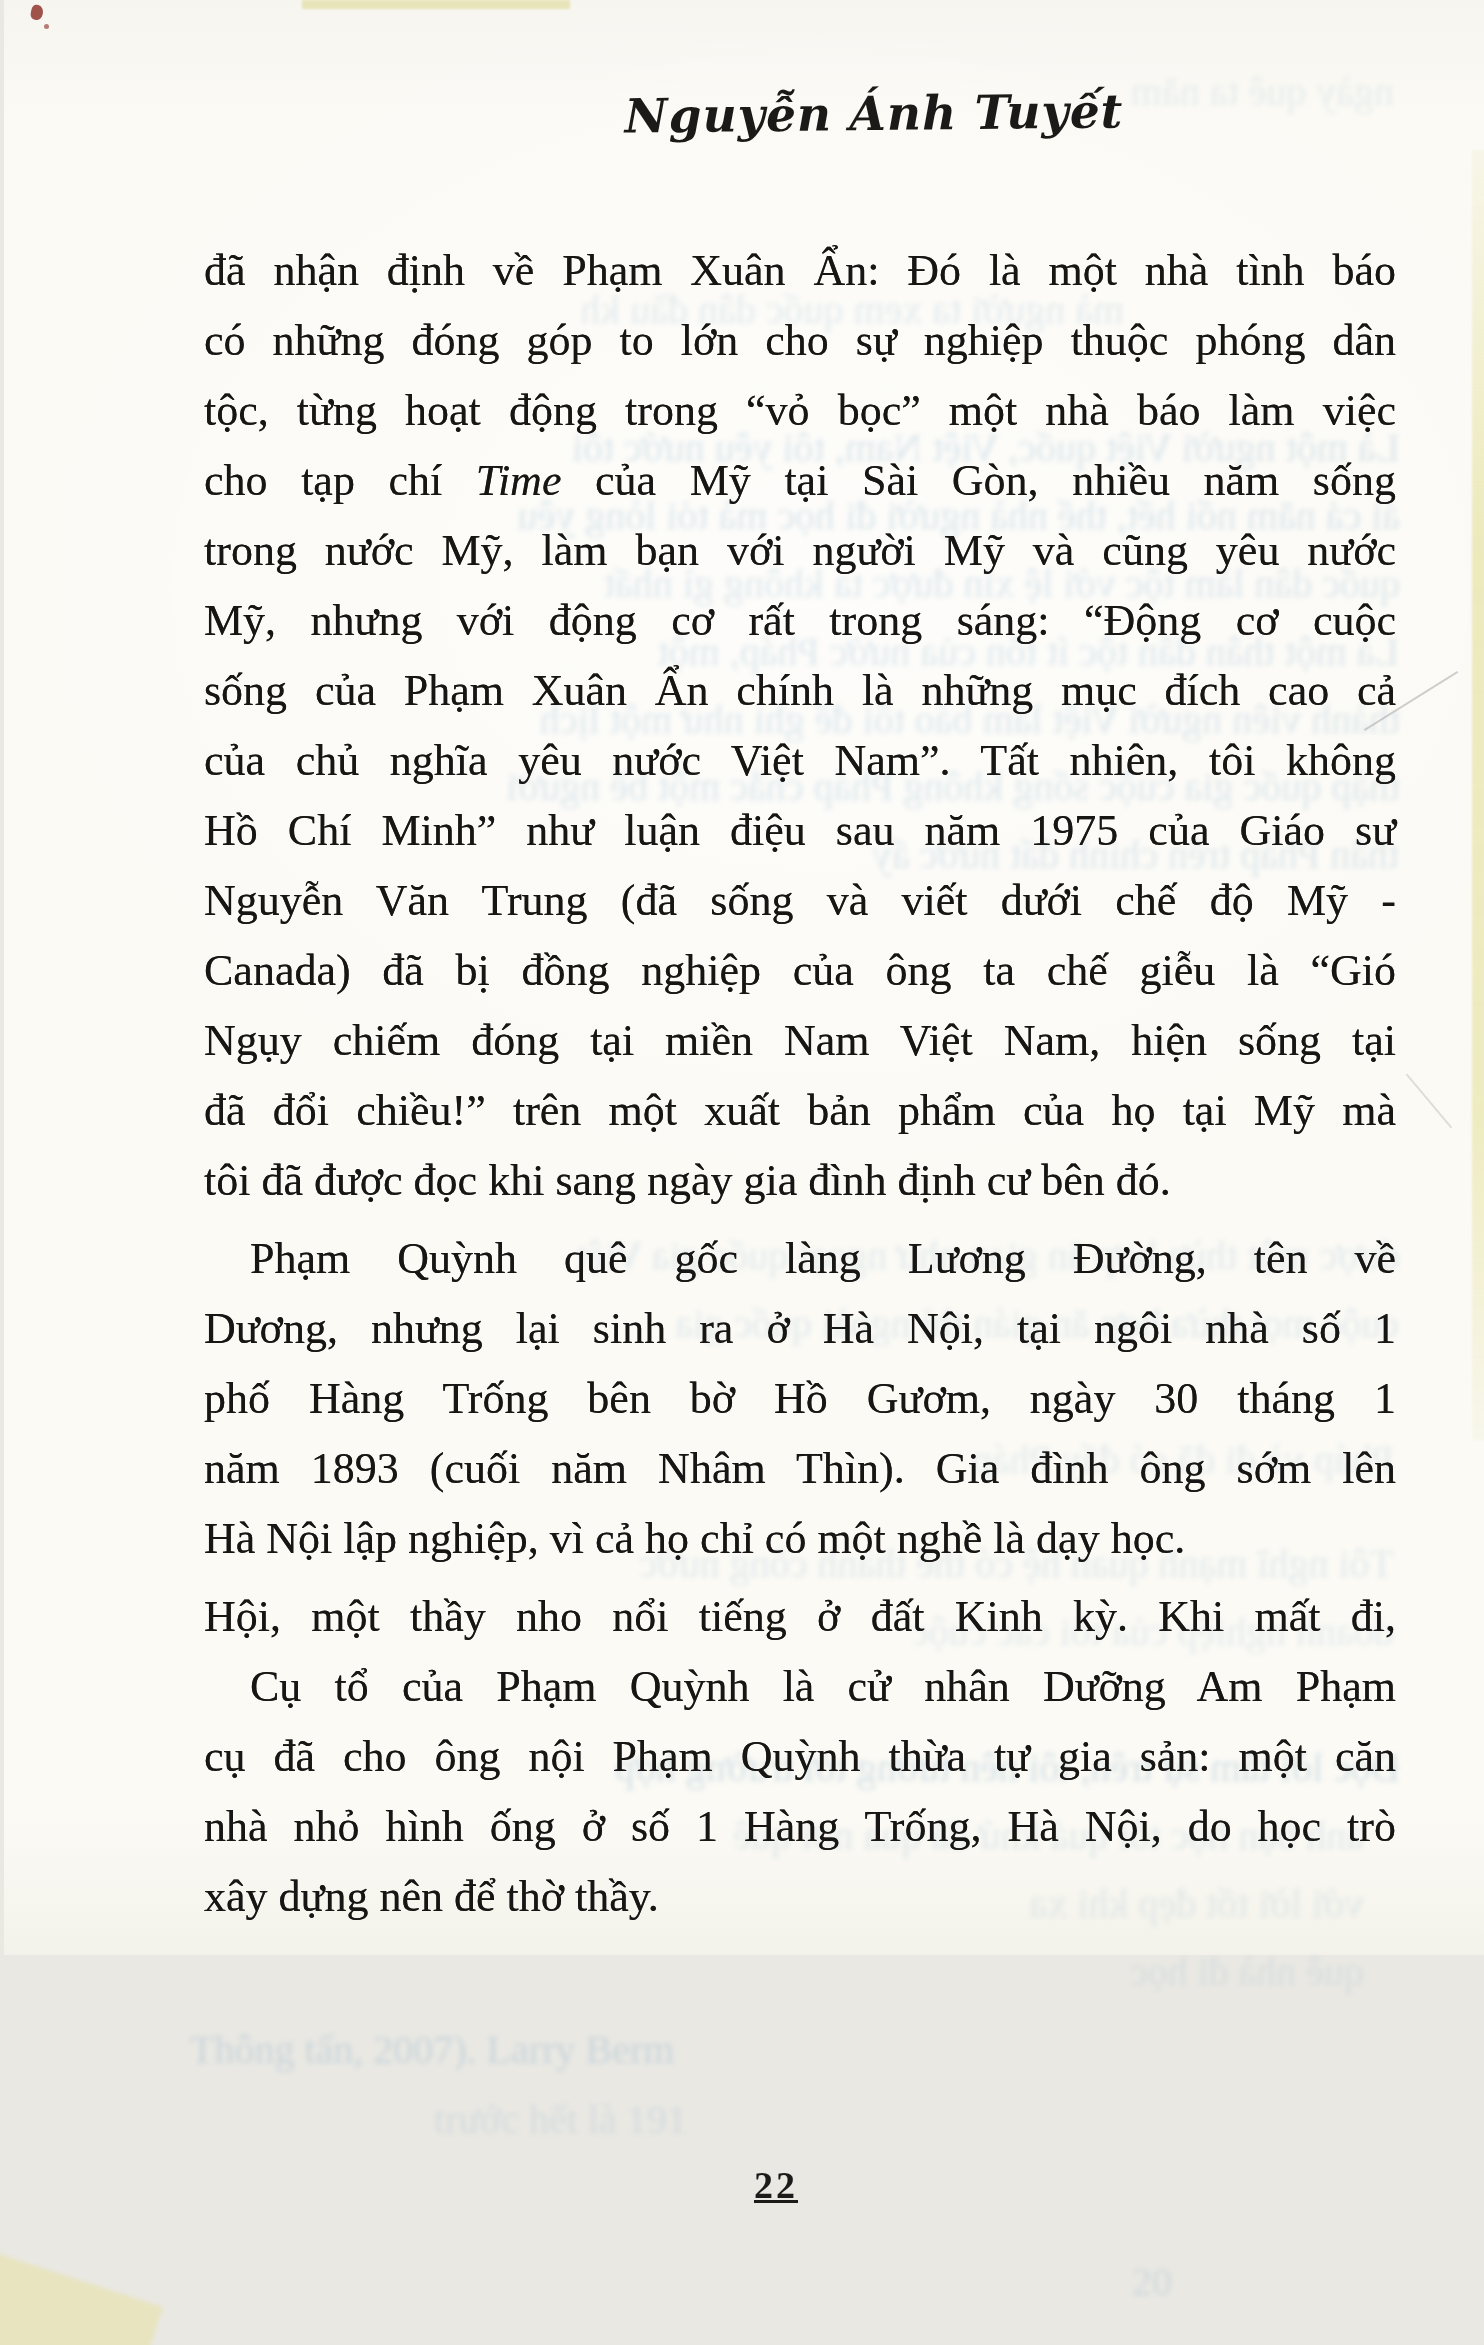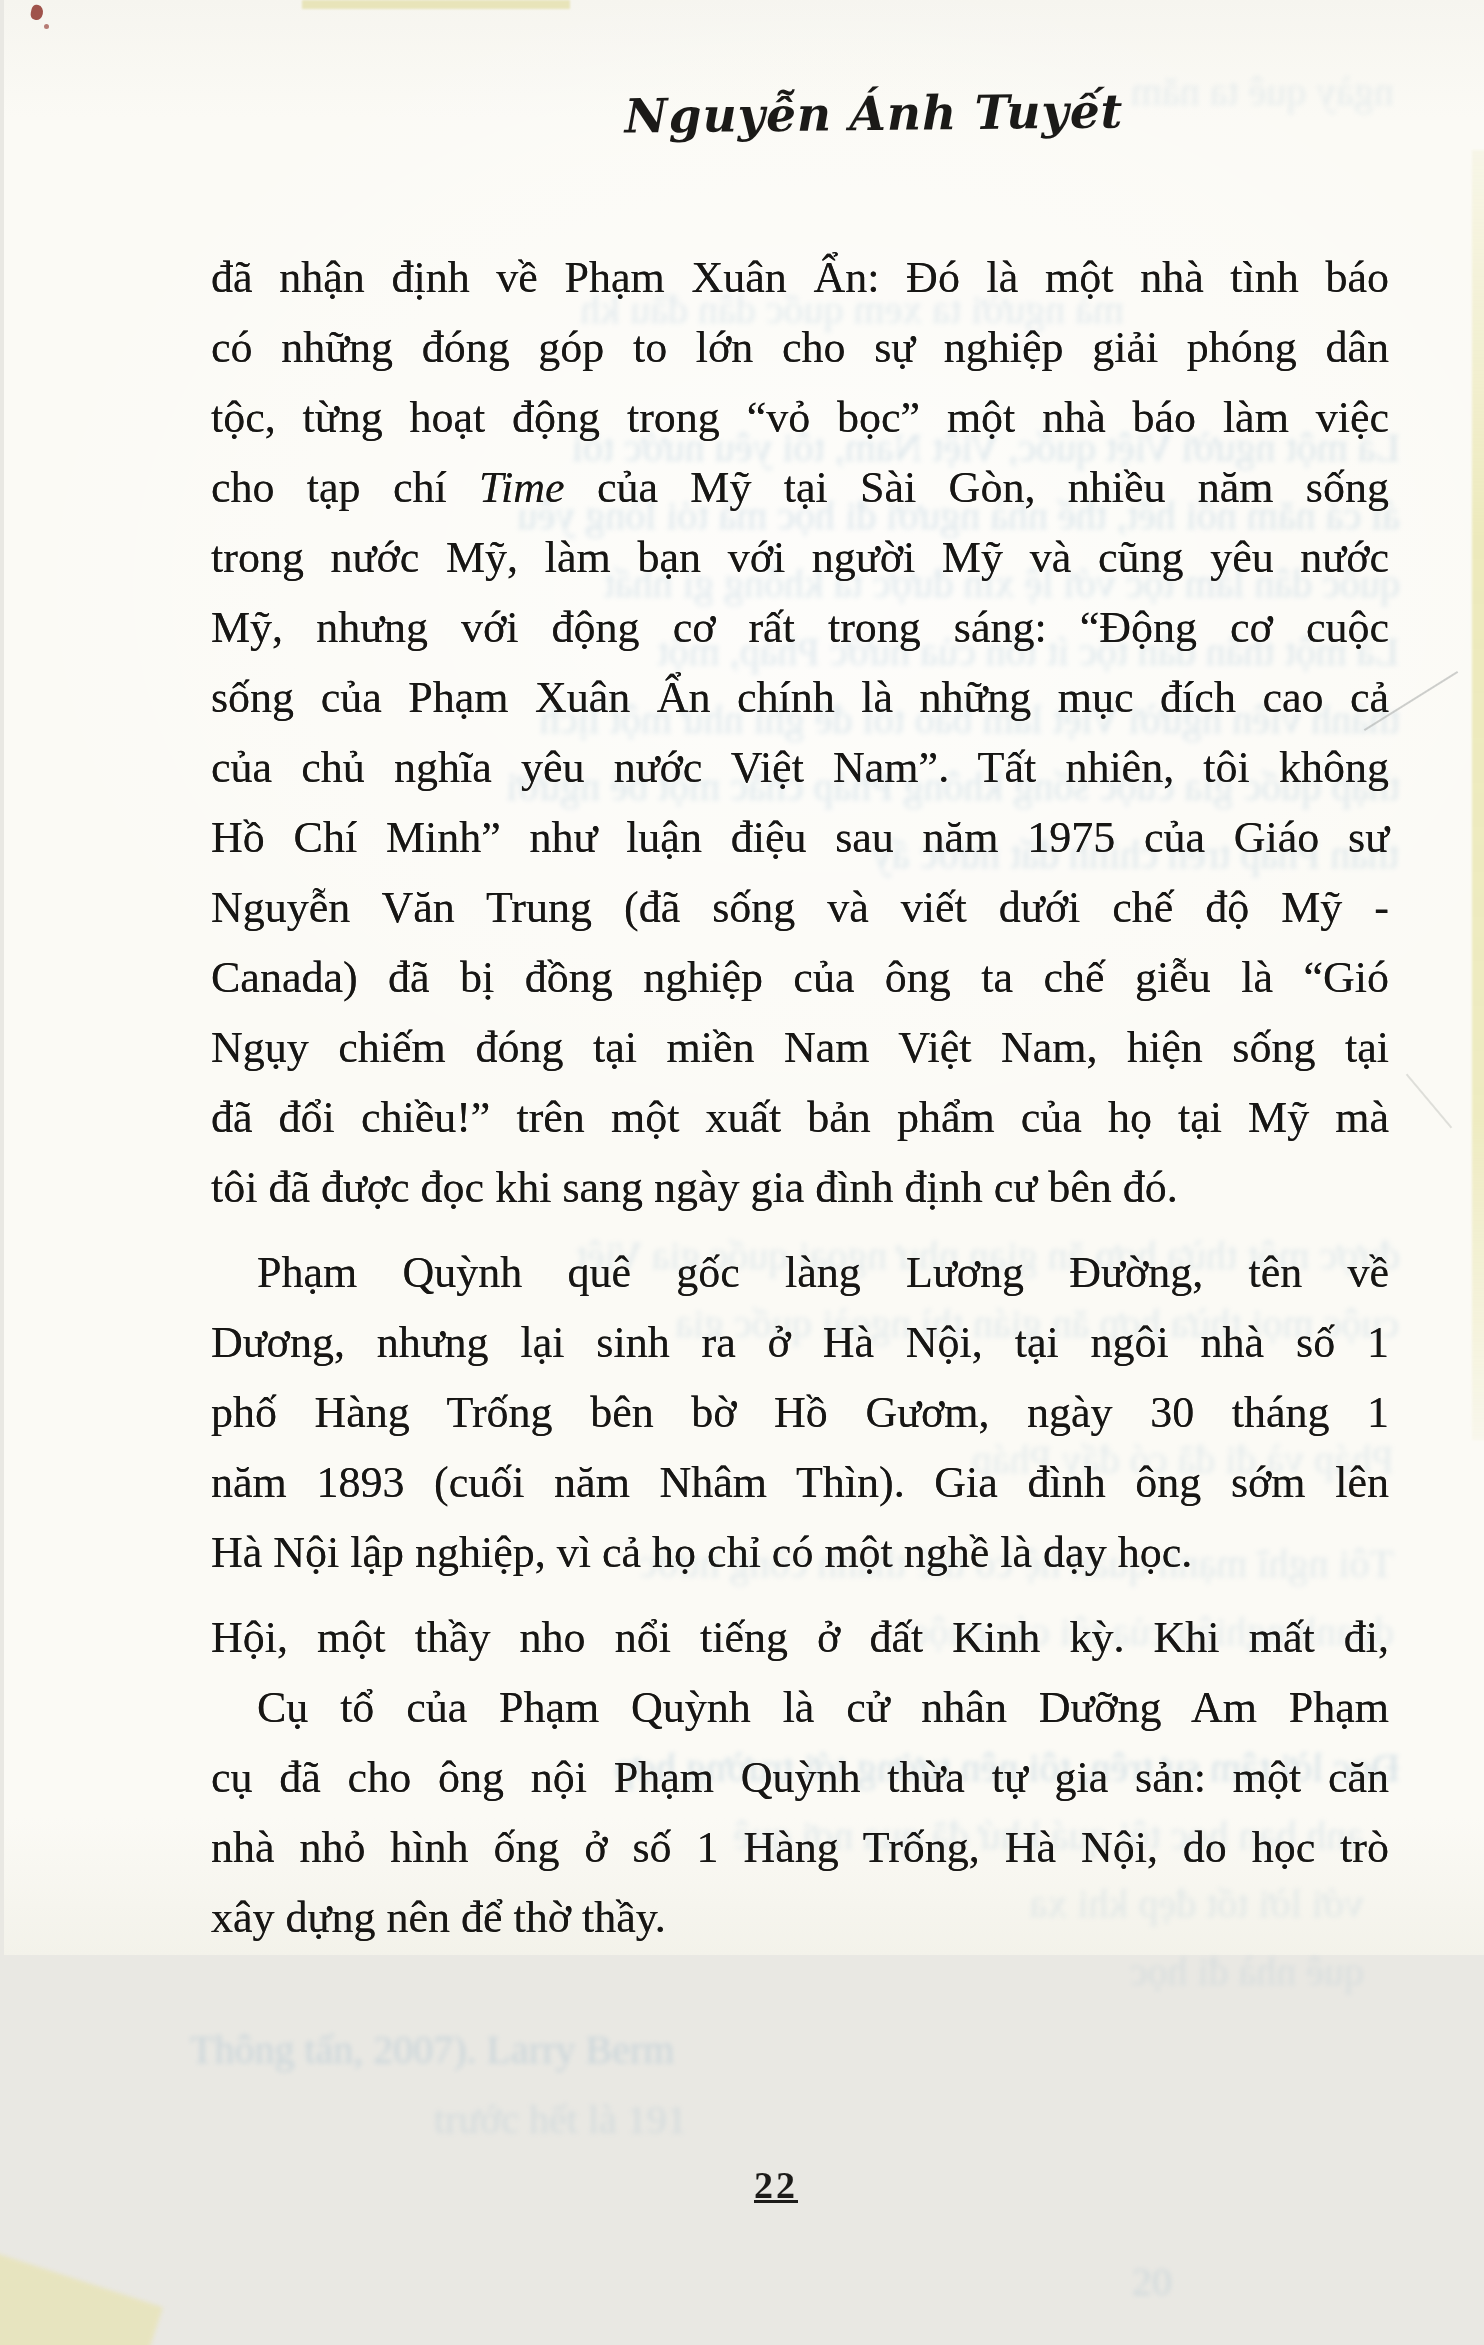--- a/index.html
+++ b/index.html
@@ -31,21 +31,21 @@
     color: #1b1a18;
     white-space: nowrap;
   }
 
   
   .text-block {
     position: absolute;
     left: 192px; top: 228px;
     width: 1208px;
   }
-  .para { margin: 15px; }
+  .para { margin: 8px; }
   .line {
     font-size: 44px;
     line-height: 70px;
     text-align: justify;
     text-align-last: justify;
     white-space: normal;
     text-shadow: 0 0 0.5px rgba(20,20,20,0.8);
   }
   .line.lastline { text-align-last: left; }
   .line.firstline { text-indent: 46px; }
@@ -159,21 +159,21 @@
   <div class="red-ink-mark"></div>
   <div class="red-ink-dot"></div>
   <div class="scratch-mark"></div>
   <div class="scratch-mark-2"></div>
 
   <div class="running-header">Nguyễn Ánh Tuyết</div>
 
   <div class="text-block">
       <div class="para">
         <div class="line">đã nhận định về Phạm Xuân Ẩn: Đó là một nhà tình báo</div>
-        <div class="line">có những đóng góp to lớn cho sự nghiệp giải phóng dân</div>
+        <div class="line">có những đóng góp to lớn cho sự nghiệp thuộc phóng dân</div>
         <div class="line">tộc, từng hoạt động trong “vỏ bọc” một nhà báo làm việc</div>
         <div class="line"><span>cho tạp chí </span><span class="it">Time</span><span> của Mỹ tại Sài Gòn, nhiều năm sống</span></div>
         <div class="line">trong nước Mỹ, làm bạn với người Mỹ và cũng yêu nước</div>
         <div class="line">Mỹ, nhưng với động cơ rất trong sáng: “Động cơ cuộc</div>
         <div class="line">sống của Phạm Xuân Ẩn chính là những mục đích cao cả</div>
         <div class="line">của chủ nghĩa yêu nước Việt Nam”. Tất nhiên, tôi không</div>
         <div class="line">Hồ Chí Minh” như luận điệu sau năm 1975 của Giáo sư</div>
         <div class="line">Nguyễn Văn Trung (đã sống và viết dưới chế độ Mỹ -</div>
         <div class="line">Canada) đã bị đồng nghiệp của ông ta chế giễu là “Gió</div>
         <div class="line">Ngụy chiếm đóng tại miền Nam Việt Nam, hiện sống tại</div>

